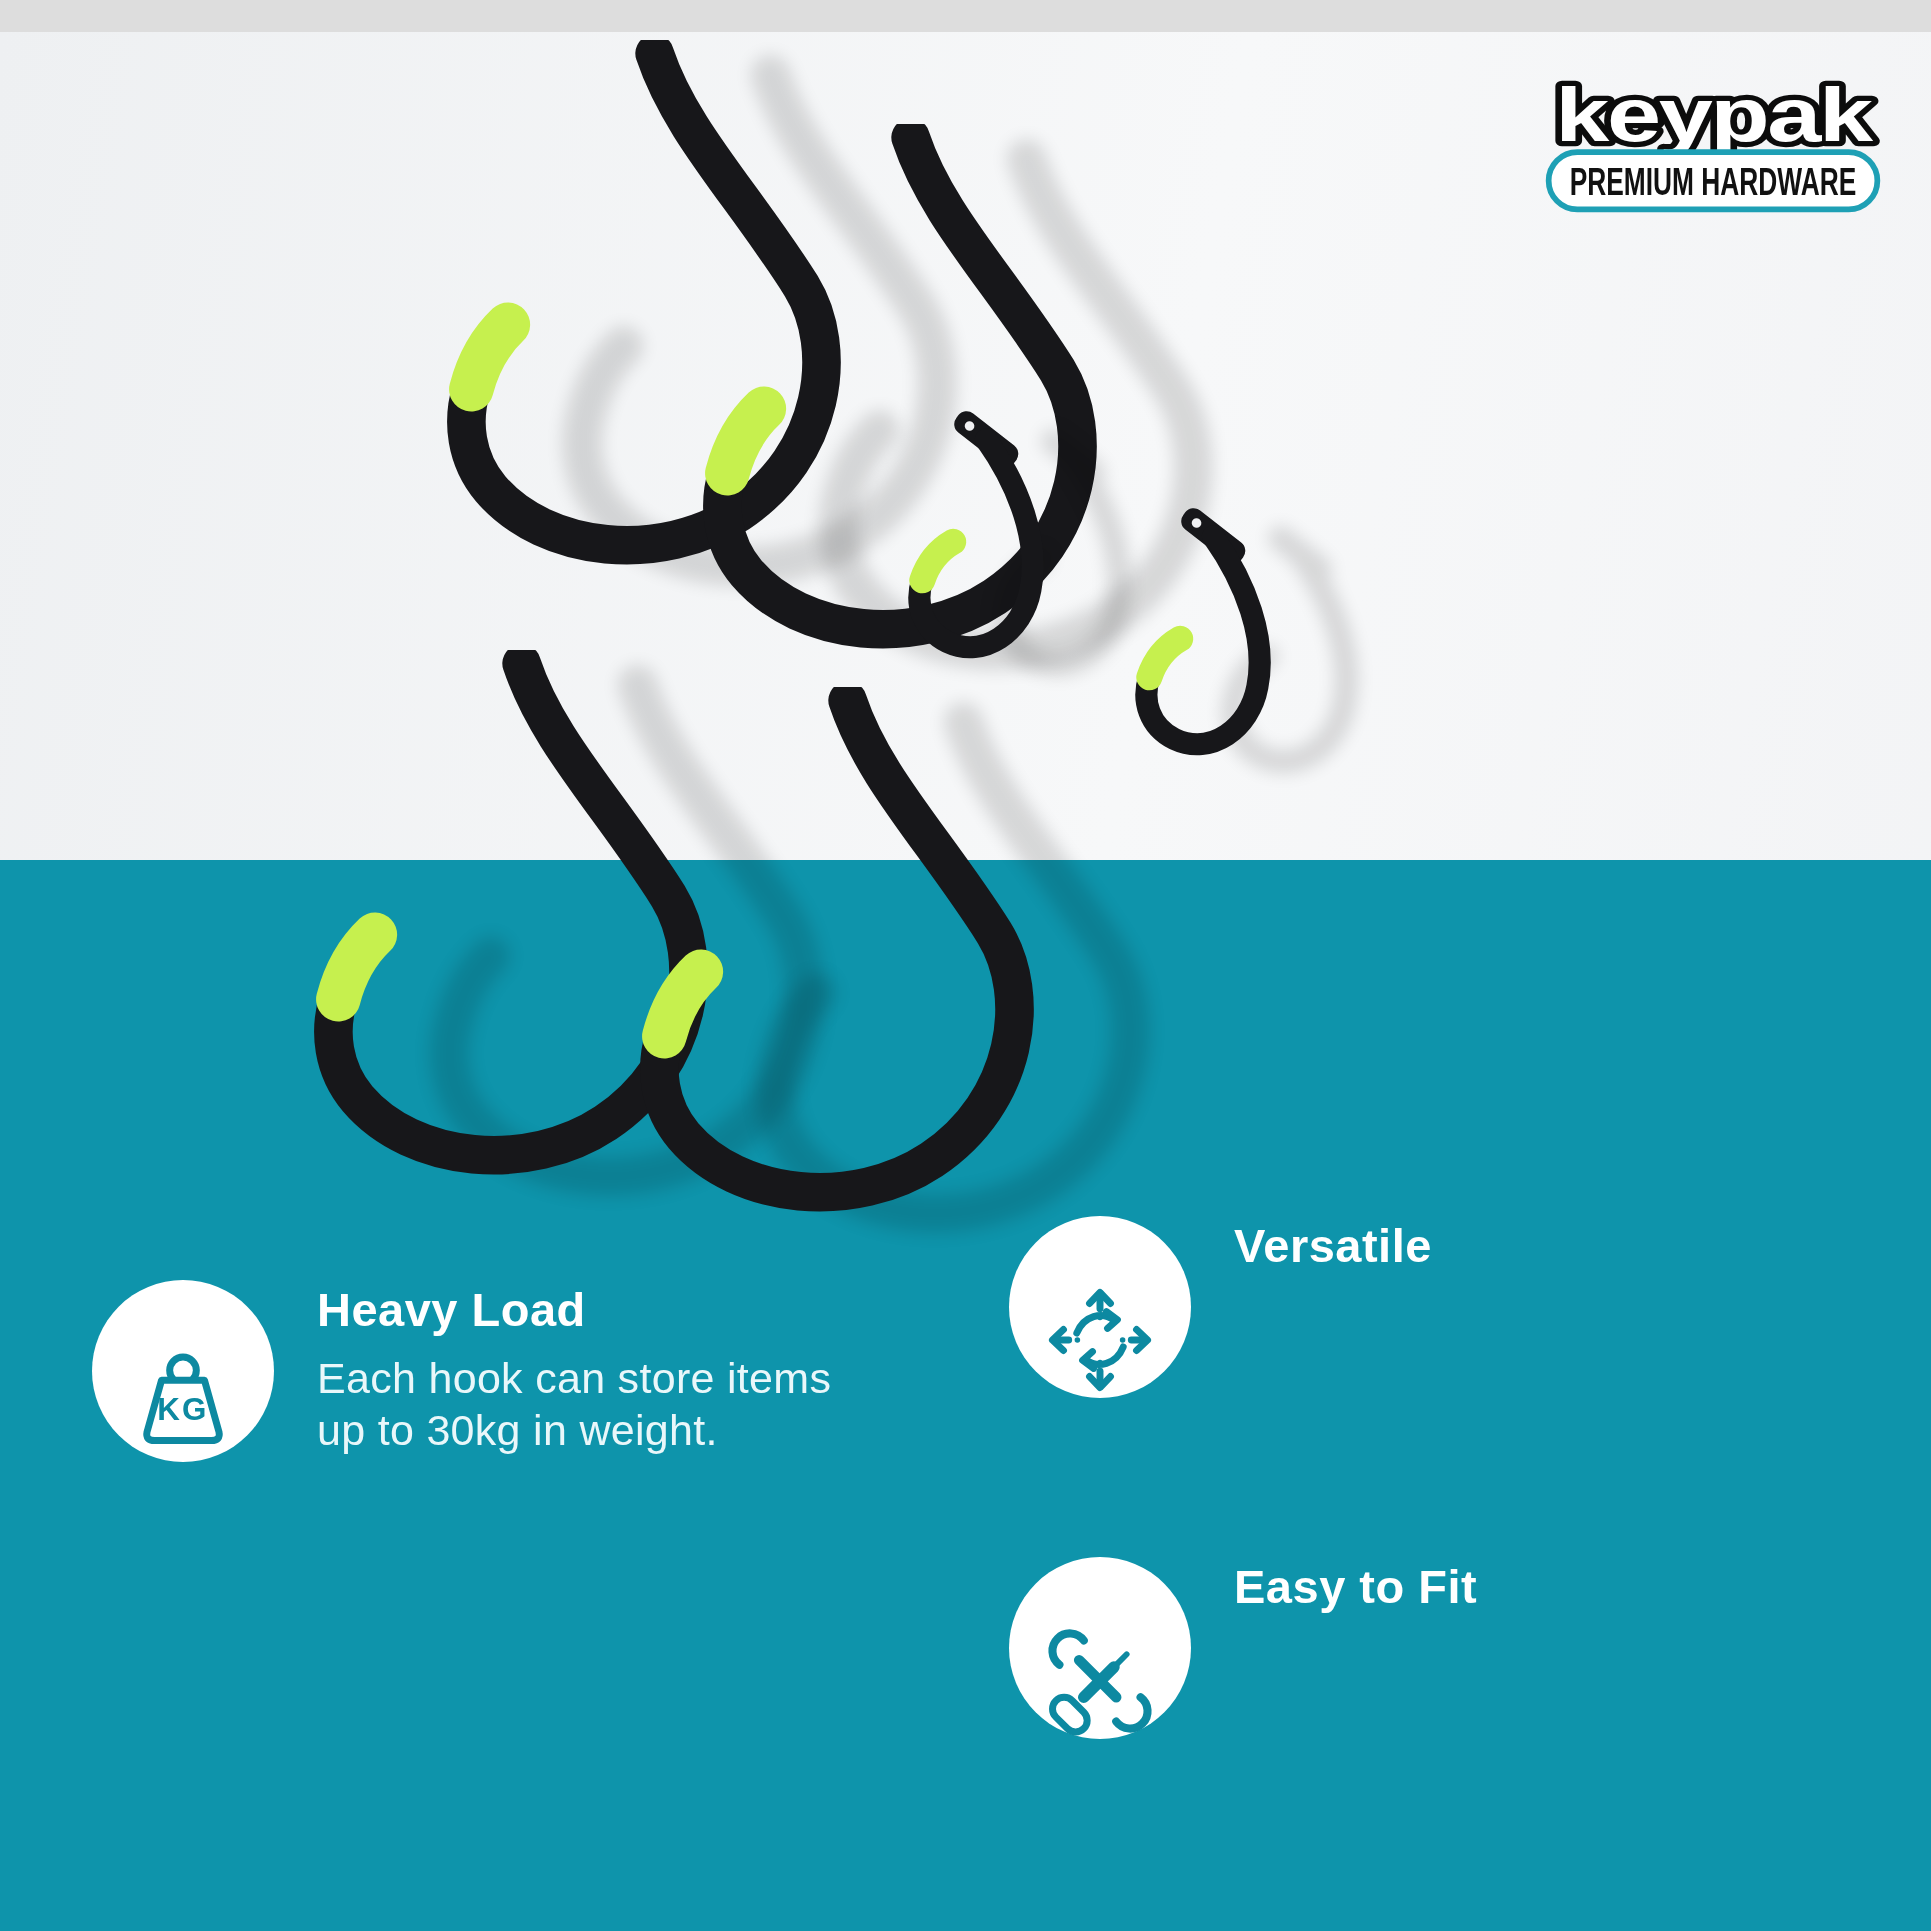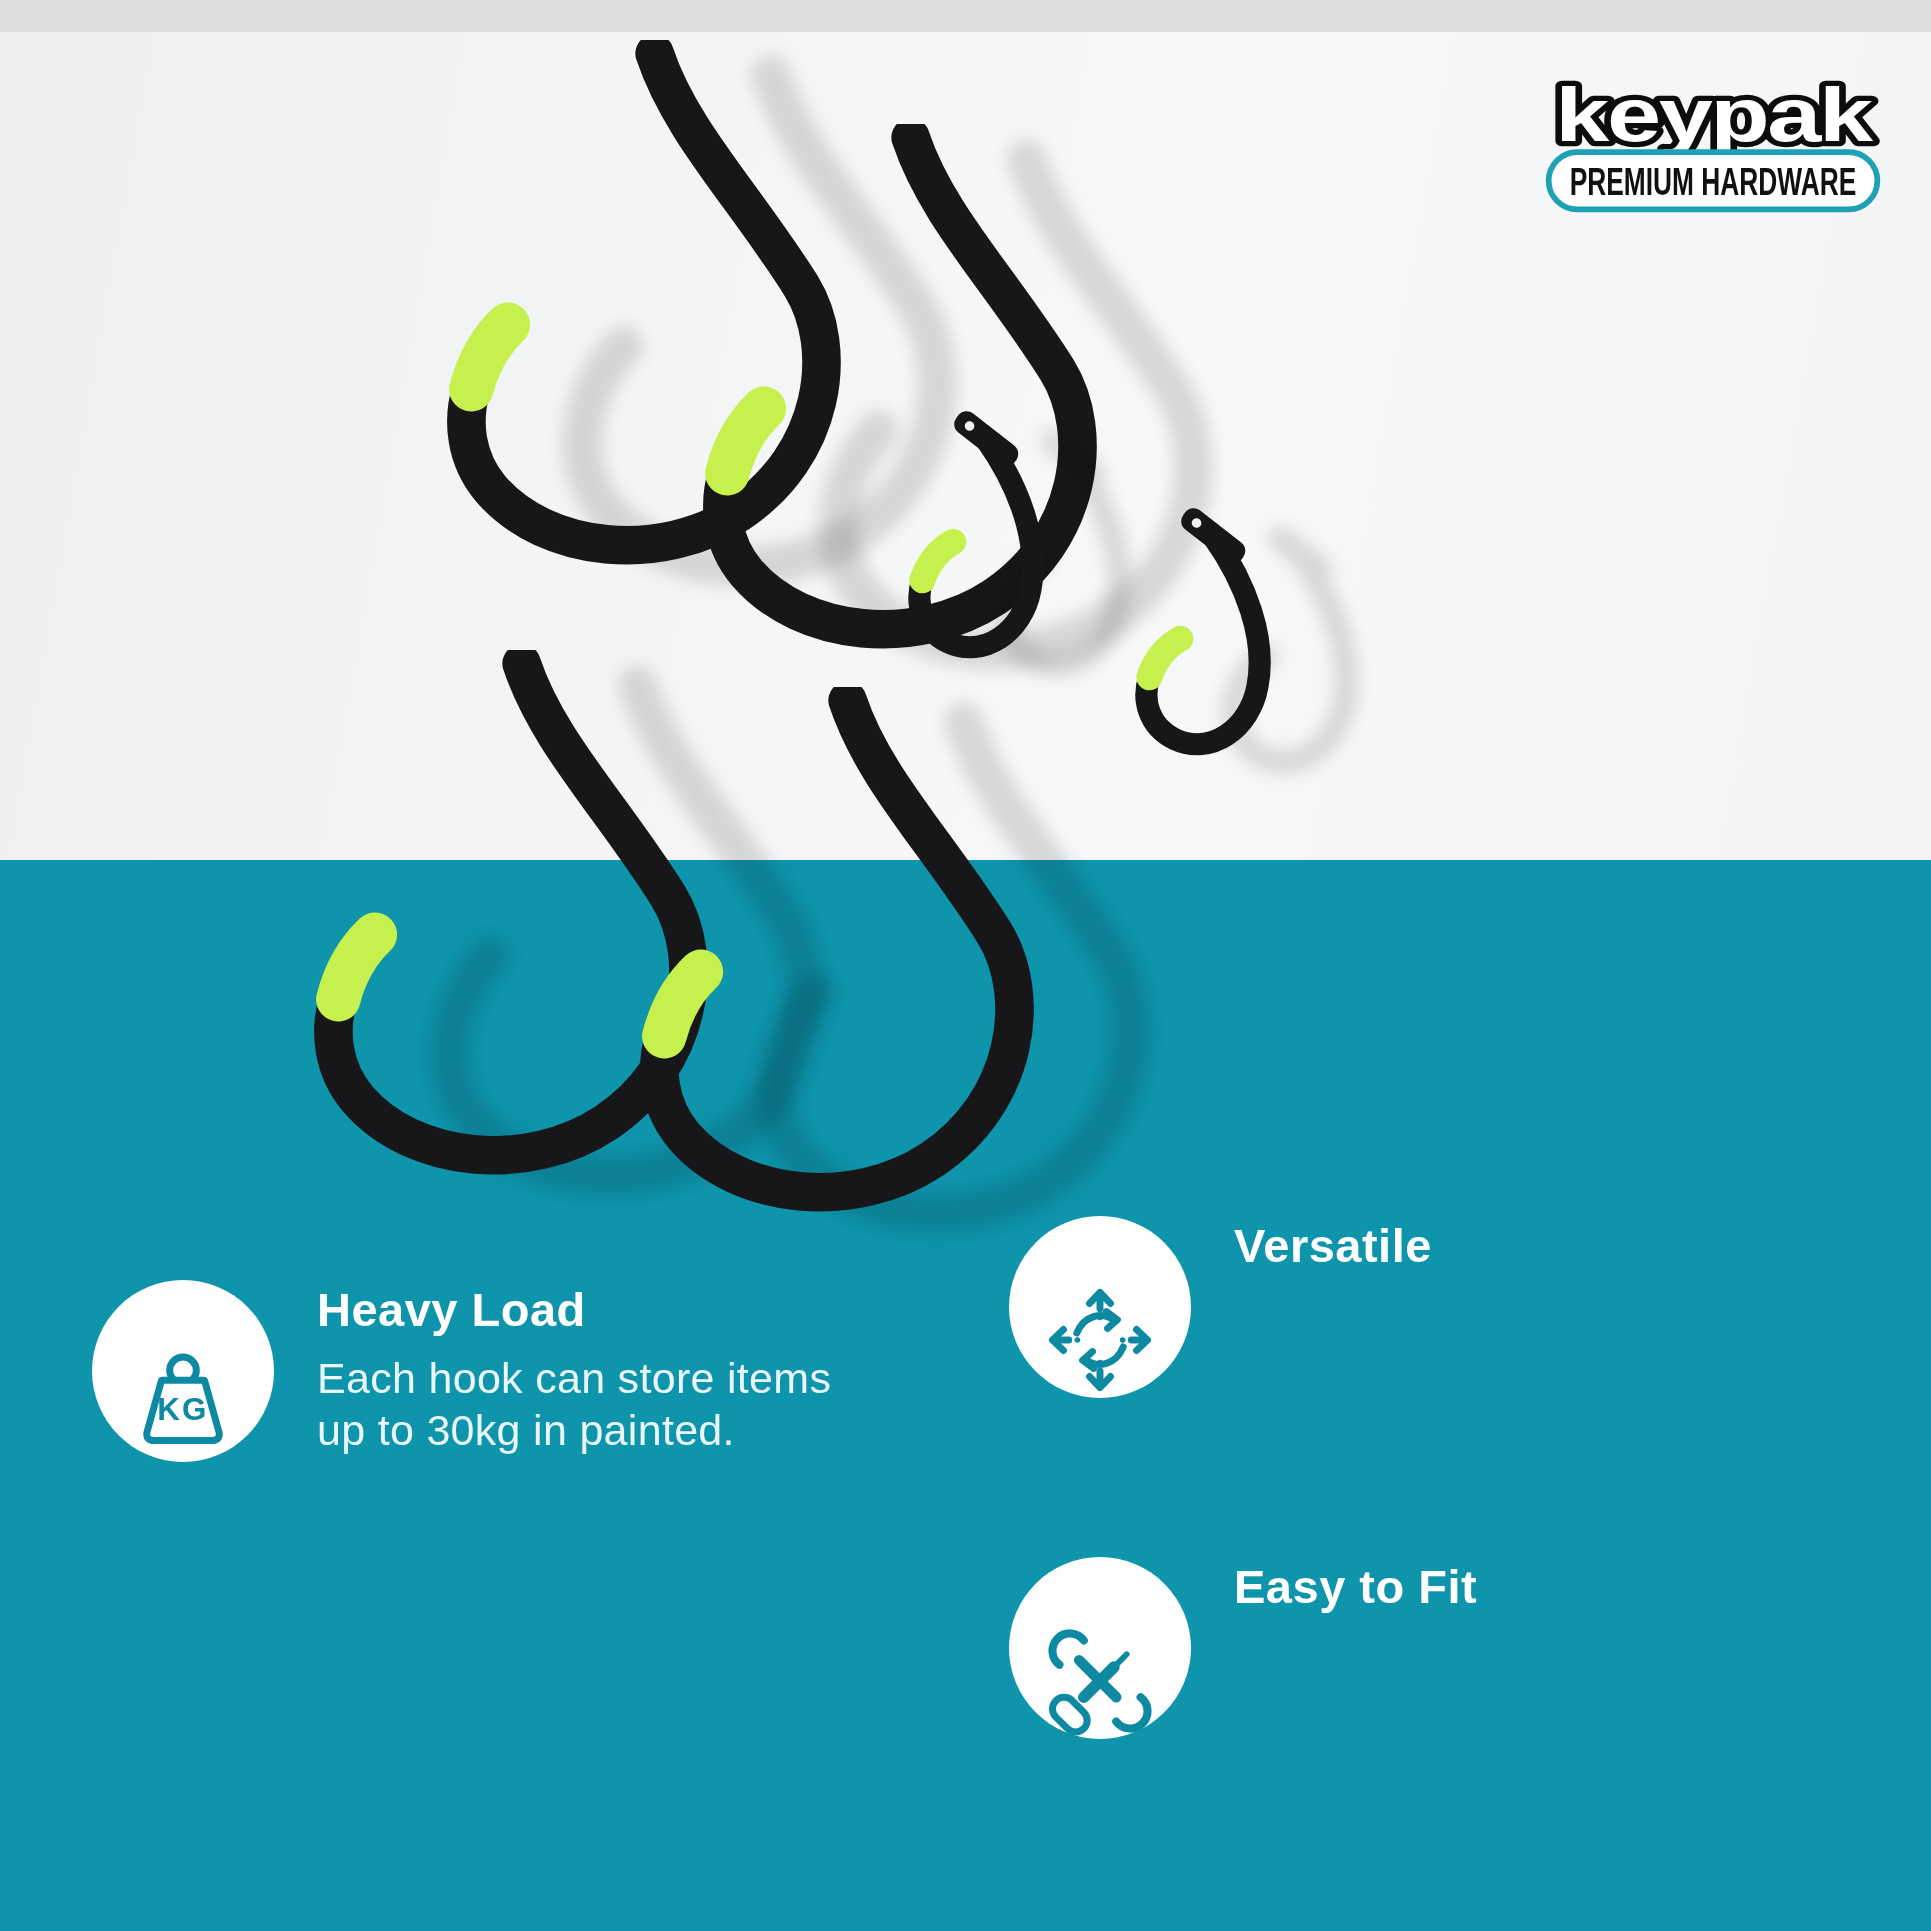--- a/index.html
+++ b/index.html
@@ -99,21 +99,21 @@
     <div class="icon-circle">
       <svg viewBox="0 0 100 100">
         <circle class="ic" cx="50" cy="21" r="11.5"></circle>
         <path class="ic ic-fillwhite" d="M31.5,29.5 H68.5 L81,74 Q82.6,81.5 74.5,81.5 H25.5 Q17.4,81.5 19,74 Z"></path>
         <text class="ic-label" x="50" y="64" text-anchor="middle" font-size="27" letter-spacing="2">KG</text>
       </svg>
     </div>
     <div class="feature-text">
       <h2>Heavy Load</h2>
       <p>Each hook can store items
-up to 30kg in painted.</p>
+up to 30kg in weight.</p>
     </div>
   </div>
 
   <div class="feature" style="left:1009px;top:1184px">
     <div class="icon-circle">
       <svg viewBox="0 0 100 100">
         <g class="ic" stroke-width="5.5">
           <path d="M41,18.5 L50,9 L59,18.5"></path>
             <path d="M50,12 V23"></path>
           <path d="M41,81.5 L50,91 L59,81.5"></path>

